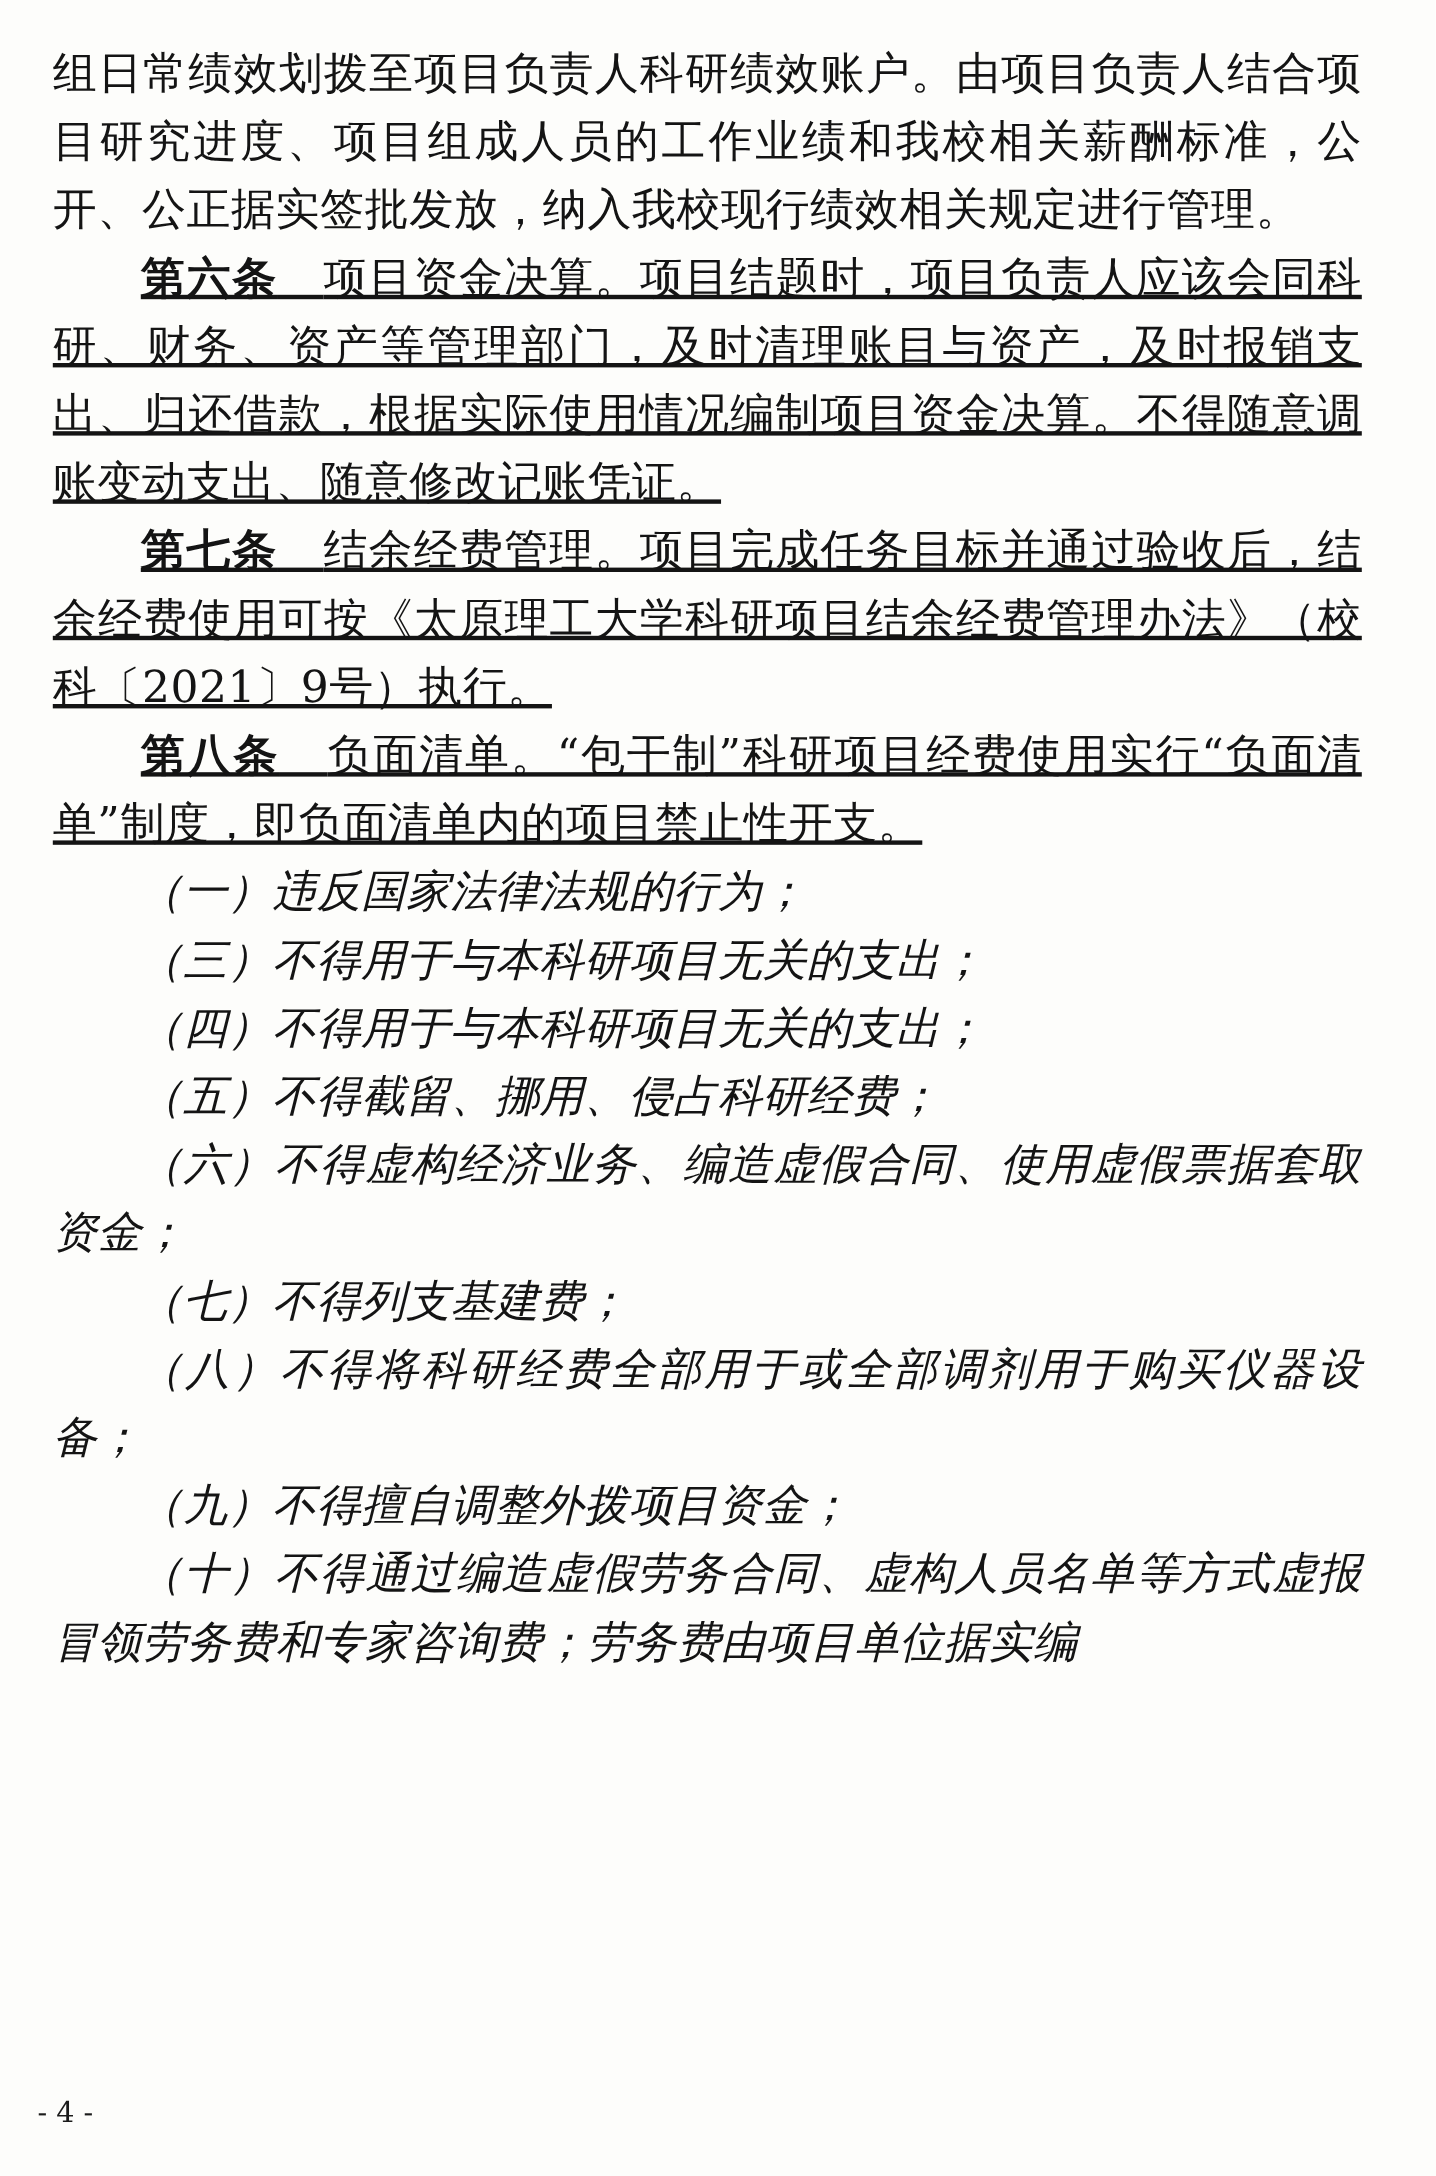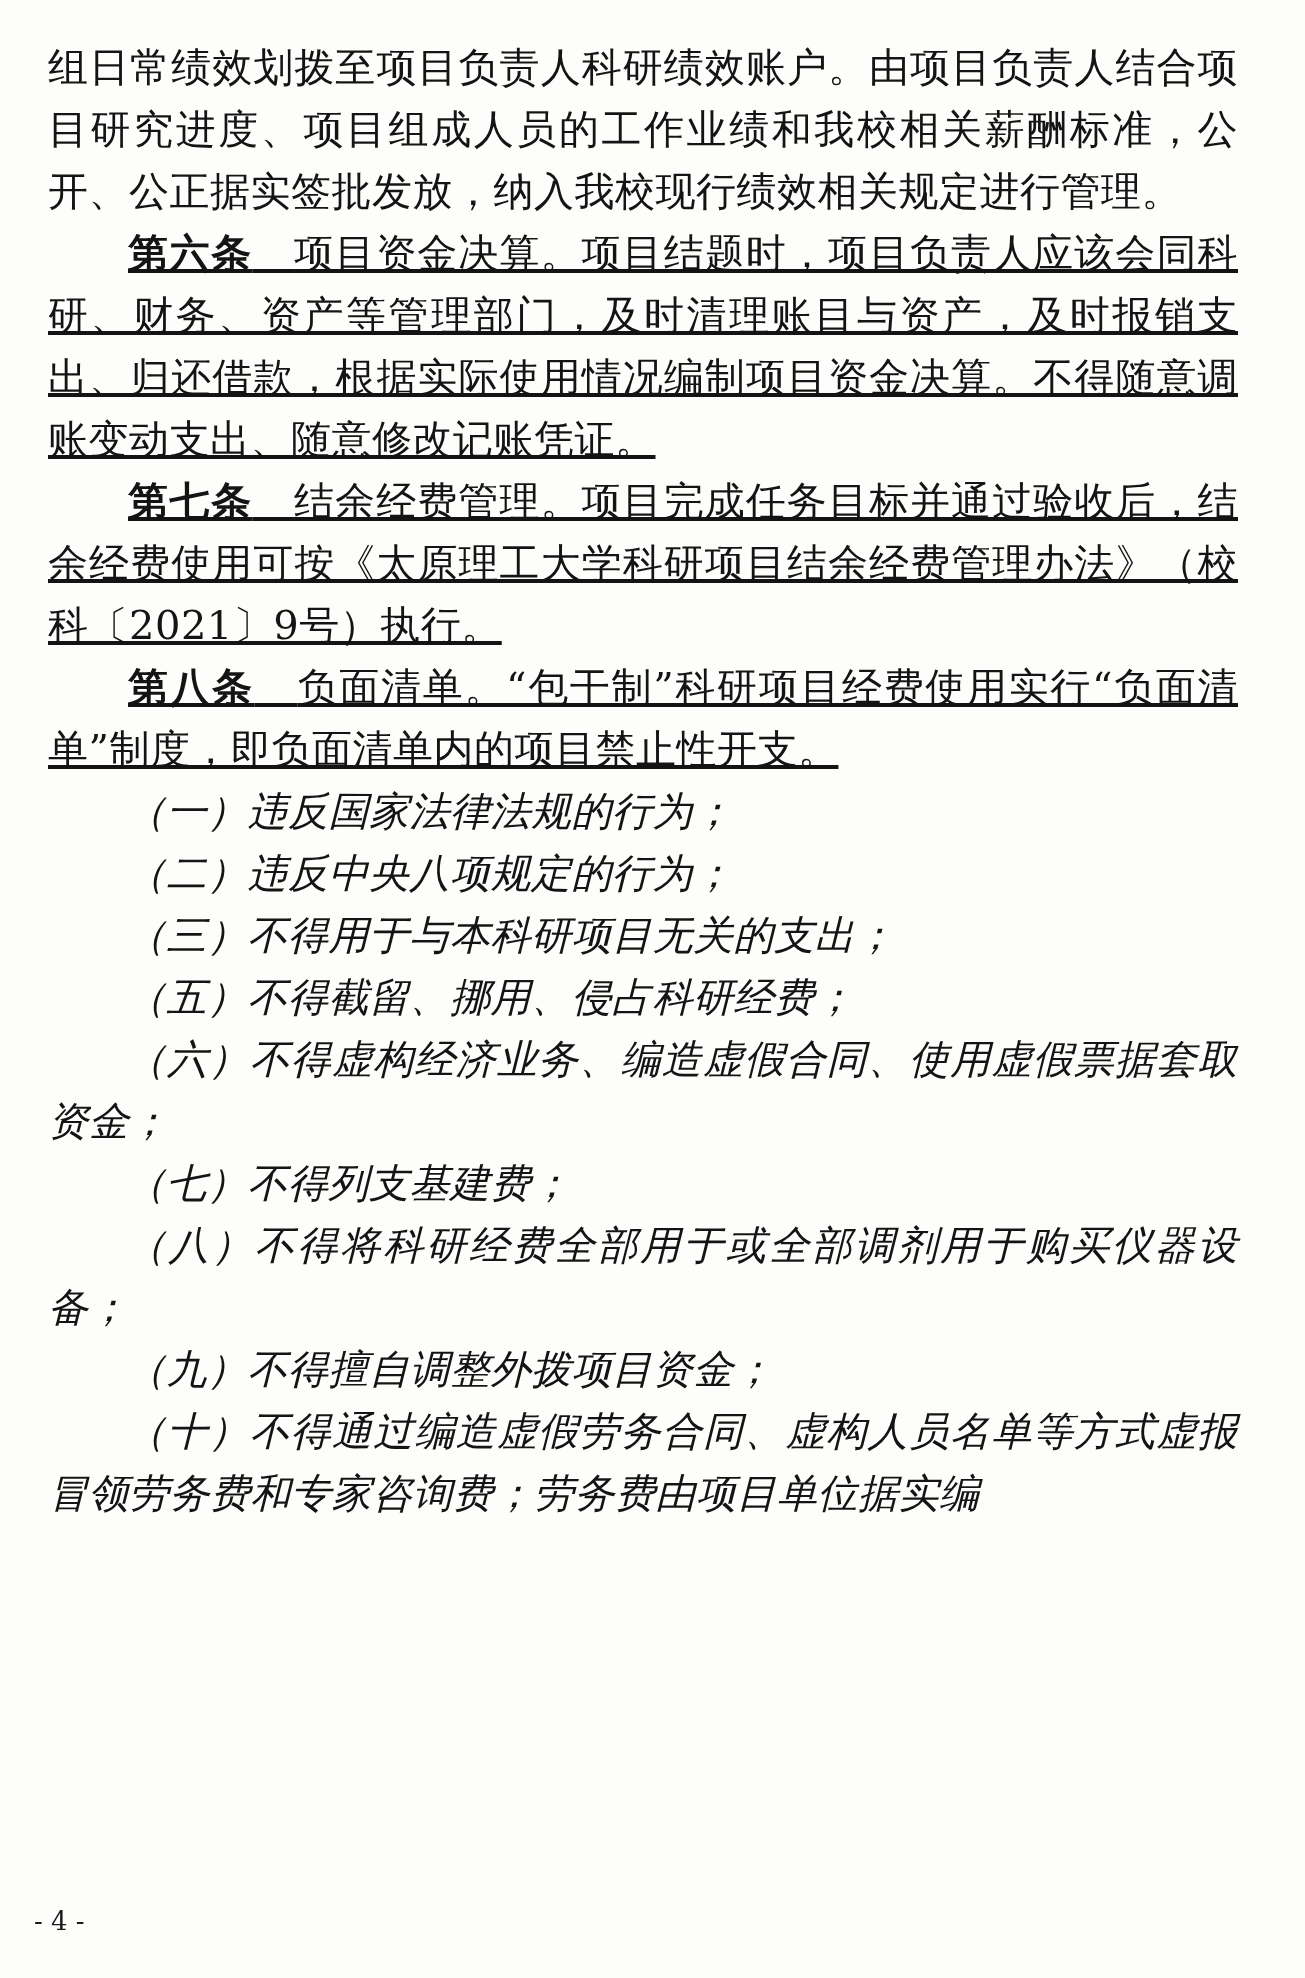--- a/index.html
+++ b/index.html
@@ -79,22 +79,22 @@
       <span class="art-label">第七条</span>
       &nbsp;&nbsp;<span>结余经费管理。项目完成任务目标并通过验收后，结余经费使用可按《太原理工大学科研项目结余经费管理办法》（校科〔2021〕9号）执行。</span>
     </p>
 
     <p class="para indent">
       <span class="art-label">第八条</span>
       &nbsp;&nbsp;<span>负面清单。“包干制”科研项目经费使用实行“负面清单”制度，即负面清单内的项目禁止性开支。</span>
     </p>
 
     <p class="para indent-list">（一）违反国家法律法规的行为；</p>
-    <p class="para indent-list">（二）违反中央八项规定的行为；</p>
     <p class="para indent-list">（三）不得用于与本科研项目无关的支出；</p>
+    <p class="para indent-list">（四）不得用于与本科研项目无关的支出；</p>
     <p class="para indent-list">（五）不得截留、挪用、侵占科研经费；</p>
     <p class="para indent-list">（六）不得虚构经济业务、编造虚假合同、使用虚假票据套取资金；</p>
     <p class="para indent-list">（七）不得列支基建费；</p>
     <p class="para indent-list">（八）不得将科研经费全部用于或全部调剂用于购买仪器设备；</p>
     <p class="para indent-list">（九）不得擅自调整外拨项目资金；</p>
     <p class="para indent-list">（十）不得通过编造虚假劳务合同、虚构人员名单等方式虚报冒领劳务费和专家咨询费；劳务费由项目单位据实编</p>
 
   </div>
 
   <div class="footer">- 4 -</div>

